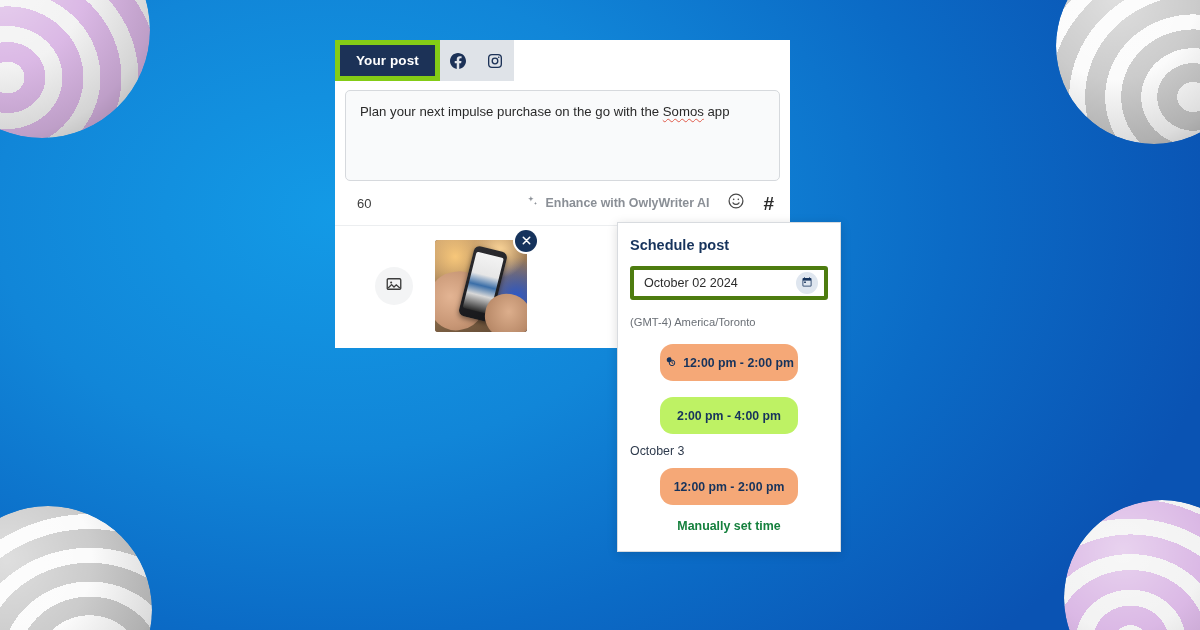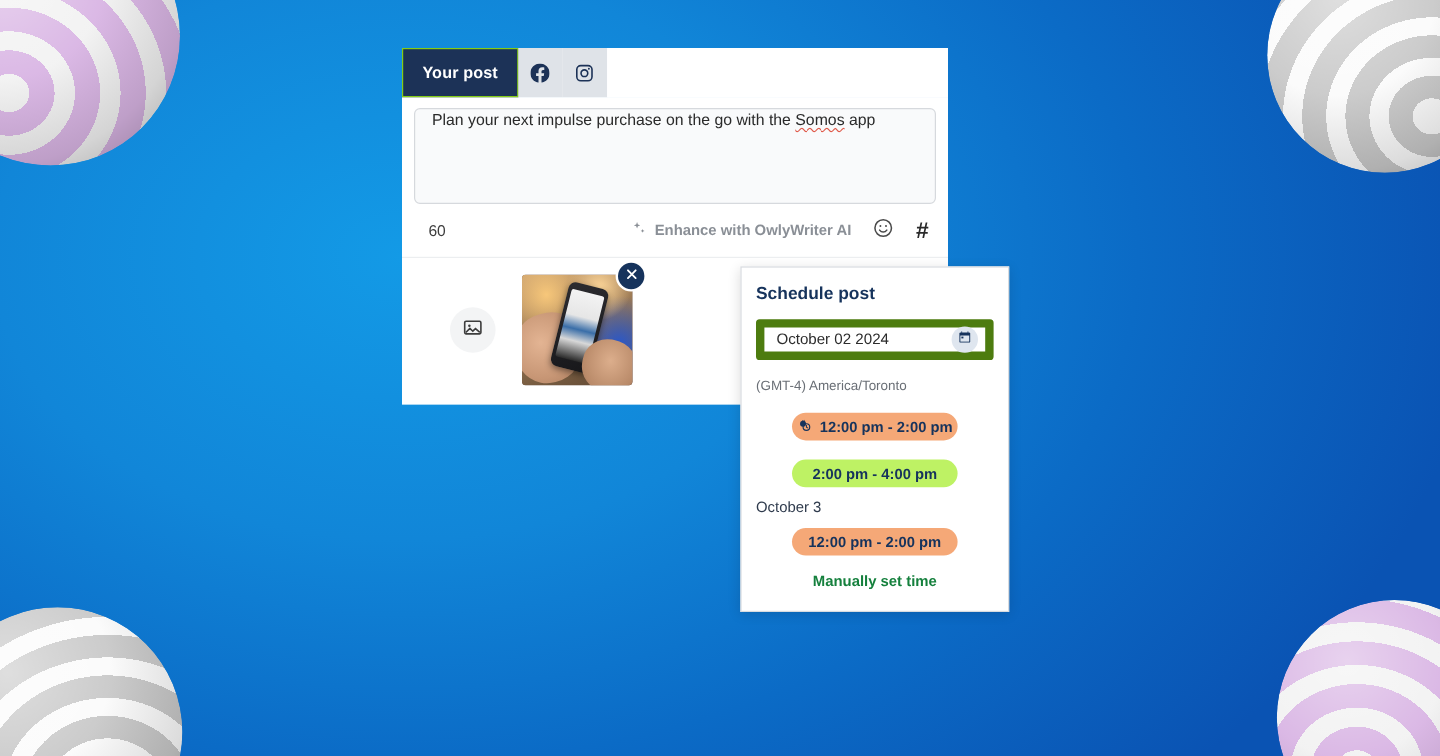--- a/index.html
+++ b/index.html
@@ -75,21 +75,21 @@
   }
   .tab-yourpost {
     display: flex;
     align-items: center;
     justify-content: center;
     padding: 0 16px;
     background: #1c3257;
     color: #ffffff;
     font-size: 13.5px;
     font-weight: bold;
-    border: 1px solid #84cc16;
+    border: 5px solid #84cc16;
     height: 41px;
     letter-spacing: .1px;
   }
   .tab-social {
     display: flex;
     align-items: center;
     justify-content: center;
     width: 37px;
     background: #dfe3e8;
     color: #1c3257;
@@ -100,22 +100,22 @@
   .composer-body {
     background: #ffffff;
     border-top: 1px solid #ffffff;
   }
 
   .editor-wrap {
     margin: 8px 10px 0 10px;
     border: 1px solid #d6d9dd;
     border-radius: 5px;
     background: #f9fafb;
-    height: 80px;
-    padding: 0 14px;
+    height: 91px;
+    padding: 12px 14px;
     position: relative;
   }
   .editor-text {
     font-size: 13.2px;
     color: #2a2a2a;
     line-height: 1.35;
     white-space: pre-wrap;
   }
   .misspelled {
     text-decoration: underline;
@@ -252,21 +252,21 @@
   .panel-inner { padding: 14px 12px 10px 12px; }
   .panel-title {
     font-size: 14.5px;
     font-weight: bold;
     color: #16335c;
     margin-bottom: 13px;
   }
   .date-field {
     display: flex;
     align-items: center;
-    border: 7px solid #4d7c0f;
+    border: 4px solid #4d7c0f;
     border-radius: 3px;
     height: 34px;
     padding: 0 6px 0 10px;
     margin-bottom: 16px;
   }
   .date-value { font-size: 12.6px; color: #2c2c2c; }
   .cal-btn {
     margin-left: auto;
     width: 22px; height: 22px;
     border-radius: 50%;
@@ -299,21 +299,21 @@
     font-family: "Liberation Serif", serif;
     line-height: 1;
   }
   .tz { font-size: 11.2px; color: #6a6f76; margin-bottom: 16px; }
 
   .slot {
     display: flex;
     align-items: center;
     justify-content: center;
     gap: 6px;
-    height: 23px;
+    height: 37px;
     border-radius: 13px;
     margin: 0 auto 10px auto;
     font-size: 12.3px;
     font-weight: bold;
     color: #16335c;
     width: 138px;
   }
   .slot.strong { background: #f5a877; }
   .slot.soft   { background: #bef264; margin-top: 16px; }
   .slot svg { width: 13px; height: 13px; color: #16335c; flex: none; }

